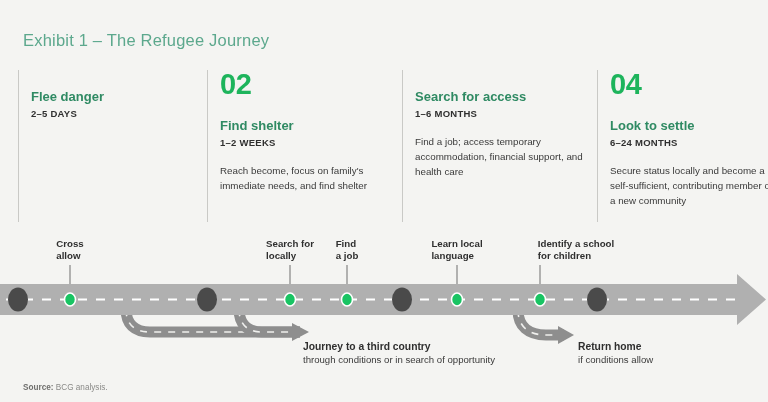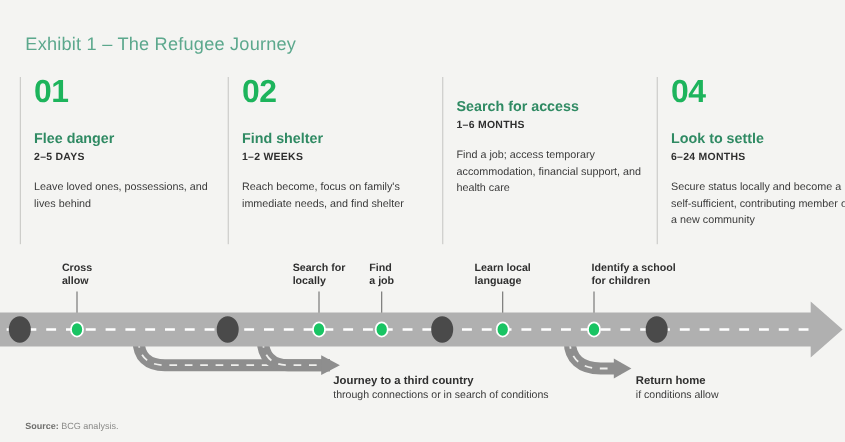--- a/index.html
+++ b/index.html
@@ -78,24 +78,22 @@
 </head>
 <body>
 
 <div id="stage">
 
   <div class="title">Exhibit 1 – The Refugee Journey</div>
 
   <div class="phase" id="phase-0" style="left: 18px;">
     <div class="rule"></div>
     <div class="inner">
-      <div class="num">01</div>
       <div class="ptitle">Flee danger</div>
       <div class="pdur">2–5 DAYS</div>
-      <div class="pdesc" style="width: 175px;">Leave loved ones, possessions, and lives behind</div>
     </div>
   </div>
 
   <div class="phase" id="phase-1" style="left: 207px;">
     <div class="rule"></div>
     <div class="inner">
       <div class="num">02</div>
       <div class="ptitle">Find shelter</div>
       <div class="pdur">1–2 WEEKS</div>
       <div class="pdesc" style="width: 180px;">Reach become, focus on family's immediate needs, and find shelter</div>
@@ -182,21 +180,21 @@
 
     <ellipse cx="70" cy="287.5" rx="5.5" ry="6.5" fill="#19c463" stroke="#ffffff" stroke-width="1.6"></ellipse>
     <ellipse cx="290" cy="287.5" rx="5.5" ry="6.5" fill="#19c463" stroke="#ffffff" stroke-width="1.6"></ellipse>
     <ellipse cx="347" cy="287.5" rx="5.5" ry="6.5" fill="#19c463" stroke="#ffffff" stroke-width="1.6"></ellipse>
     <ellipse cx="457" cy="287.5" rx="5.5" ry="6.5" fill="#19c463" stroke="#ffffff" stroke-width="1.6"></ellipse>
     <ellipse cx="540" cy="287.5" rx="5.5" ry="6.5" fill="#19c463" stroke="#ffffff" stroke-width="1.6"></ellipse>
   </svg>
 
   <div class="branchlabel" id="branch-0" style="left: 303px; top: 328px;">
     <div class="bl-main">Journey to a third country</div>
-    <div class="bl-sub">through connections or in search of conditions</div>
+    <div class="bl-sub">through conditions or in search of opportunity</div>
   </div>
   <div class="branchlabel" id="branch-1" style="left: 578px; top: 328px;">
     <div class="bl-main">Return home</div>
     <div class="bl-sub">if conditions allow</div>
   </div>
 
   <div class="source">
     <b>Source:</b><span> BCG analysis.</span>
   </div>
   <div class="footrule"></div>

